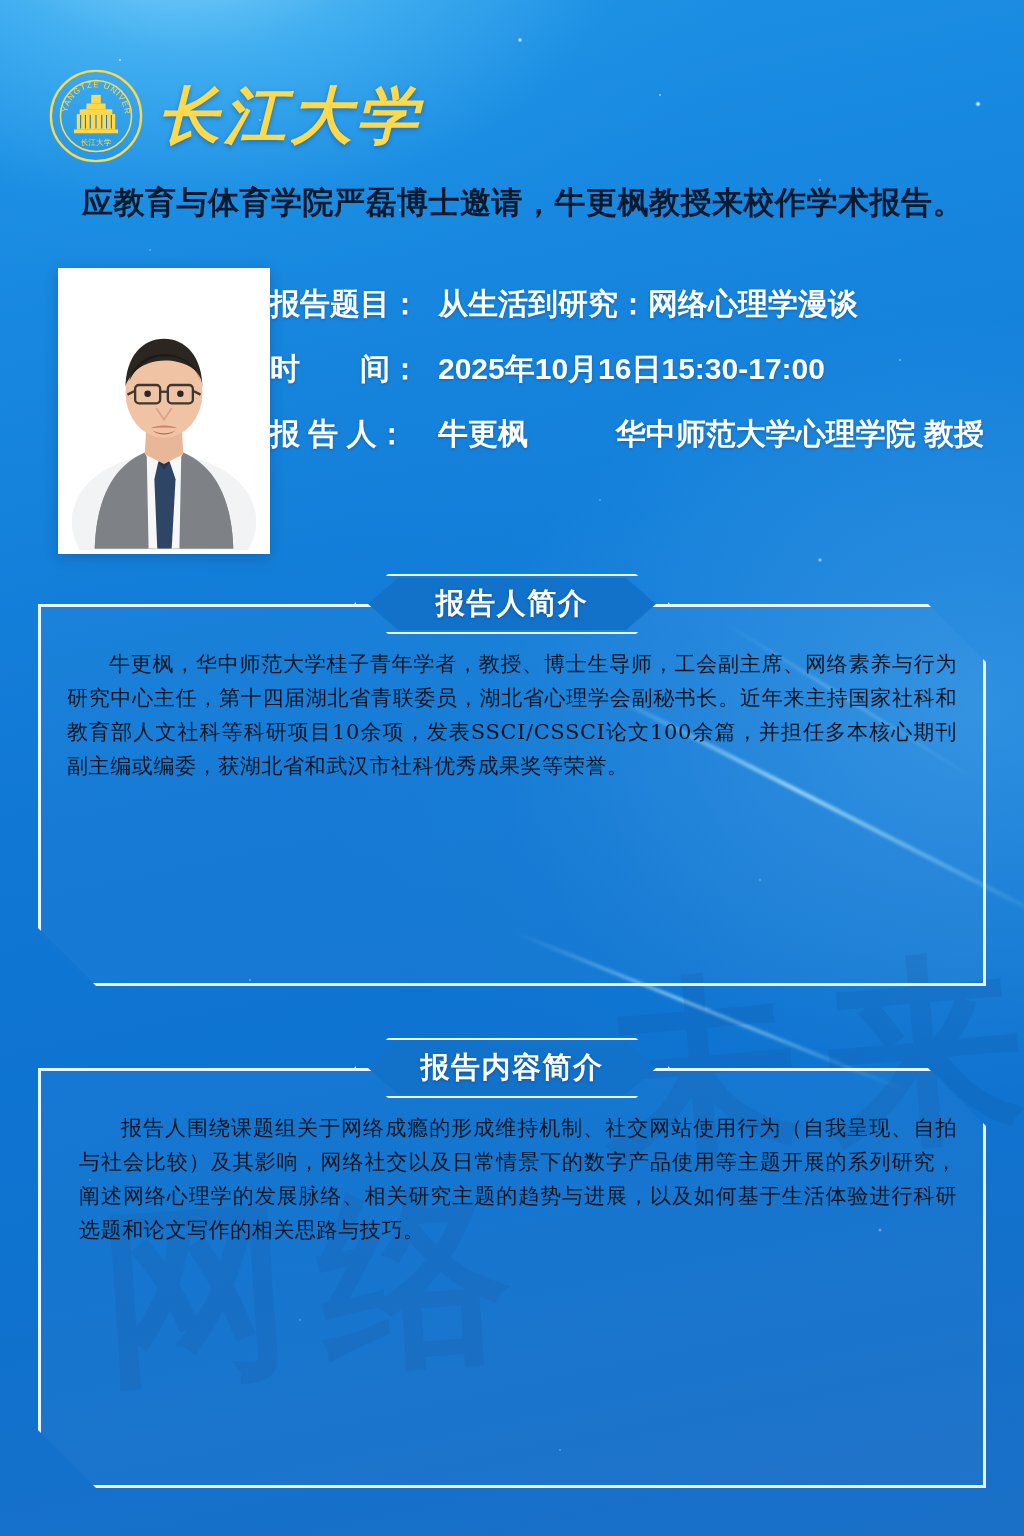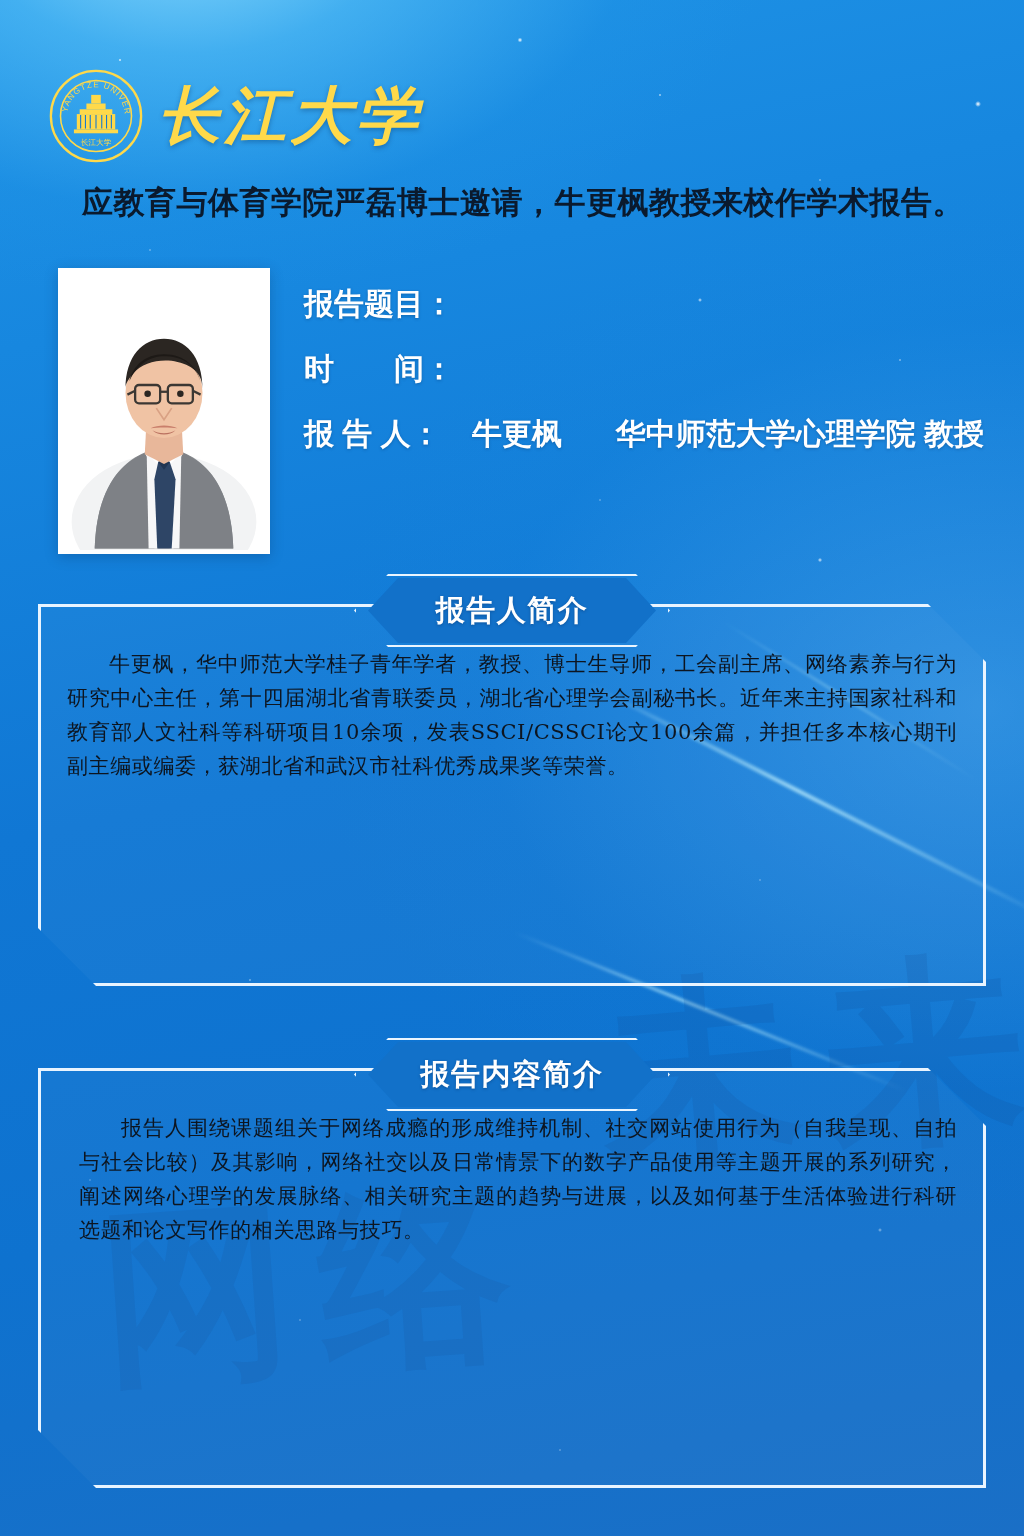--- a/index.html
+++ b/index.html
@@ -104,21 +104,20 @@
     padding: 0 60px;
   }
 
   
   .info-row {
     position: absolute;
     left: 58px; top: 268px;
     right: 40px;
     display: flex;
     align-items: flex-start;
-    gap: 34px;
   }
   .portrait-frame {
     width: 212px; height: 286px;
     background: #fff;
     padding: 4px;
     flex: 0 0 auto;
     box-shadow: 0 3px 12px rgba(0,35,80,.25);
   }
   .portrait { width: 100%; height: 100%; display: block; }
 
@@ -157,21 +156,21 @@
   }
   .frame.bio     { min-height: 382px; }
   .frame.content { min-height: 420px; padding-left: 38px; }
 
   .banner {
     position: absolute;
     top: -26px;
     left: 50%;
     transform: translateX(-50%);
     width: 288px;
-    height: 65px;
+    height: 52px;
     z-index: 4;
   }
   .banner .hex-fill {
     position: absolute; inset: 0;
     background: #1271c9;
     -webkit-clip-path: polygon(30px 0, calc(100% - 30px) 0, 100% 50%, calc(100% - 30px) 100%, 30px 100%, 0 50%);
     clip-path: polygon(30px 0, calc(100% - 30px) 0, 100% 50%, calc(100% - 30px) 100%, 30px 100%, 0 50%);
   }
   .banner .hex-outline {
     position: absolute;
@@ -279,23 +278,25 @@
         </g>
         <path d="M98 140 L106 152 L114 140" fill="none" stroke="#d9a184" stroke-width="1.8"></path>
         <path d="M94 163 C100 169 112 169 118 163 C112 167 100 167 94 163 Z" fill="#b9705f"></path>
         <path d="M92 161 C100 157 112 157 120 161 C112 160 100 160 92 161 Z" fill="#c97f6b"></path>
       </svg>
     </div>
 
     <div class="info-list">
       <div class="info-line">
         <span class="info-key">报告题目：</span>
+        <span class="info-val">从生活到研究：网络心理学漫谈</span>
       </div>
       <div class="info-line">
         <span class="info-key">时　　间：</span>
+        <span class="info-val">2025年10月16日15:30-17:00</span>
       </div>
       <div class="info-line">
         <span class="info-key">报 告 人：</span>
         <span class="info-val">牛更枫</span>
         <span class="info-sub">华中师范大学心理学院 教授</span>
       </div>
     </div>
   </div>
 
   <div class="section sec-bio">

